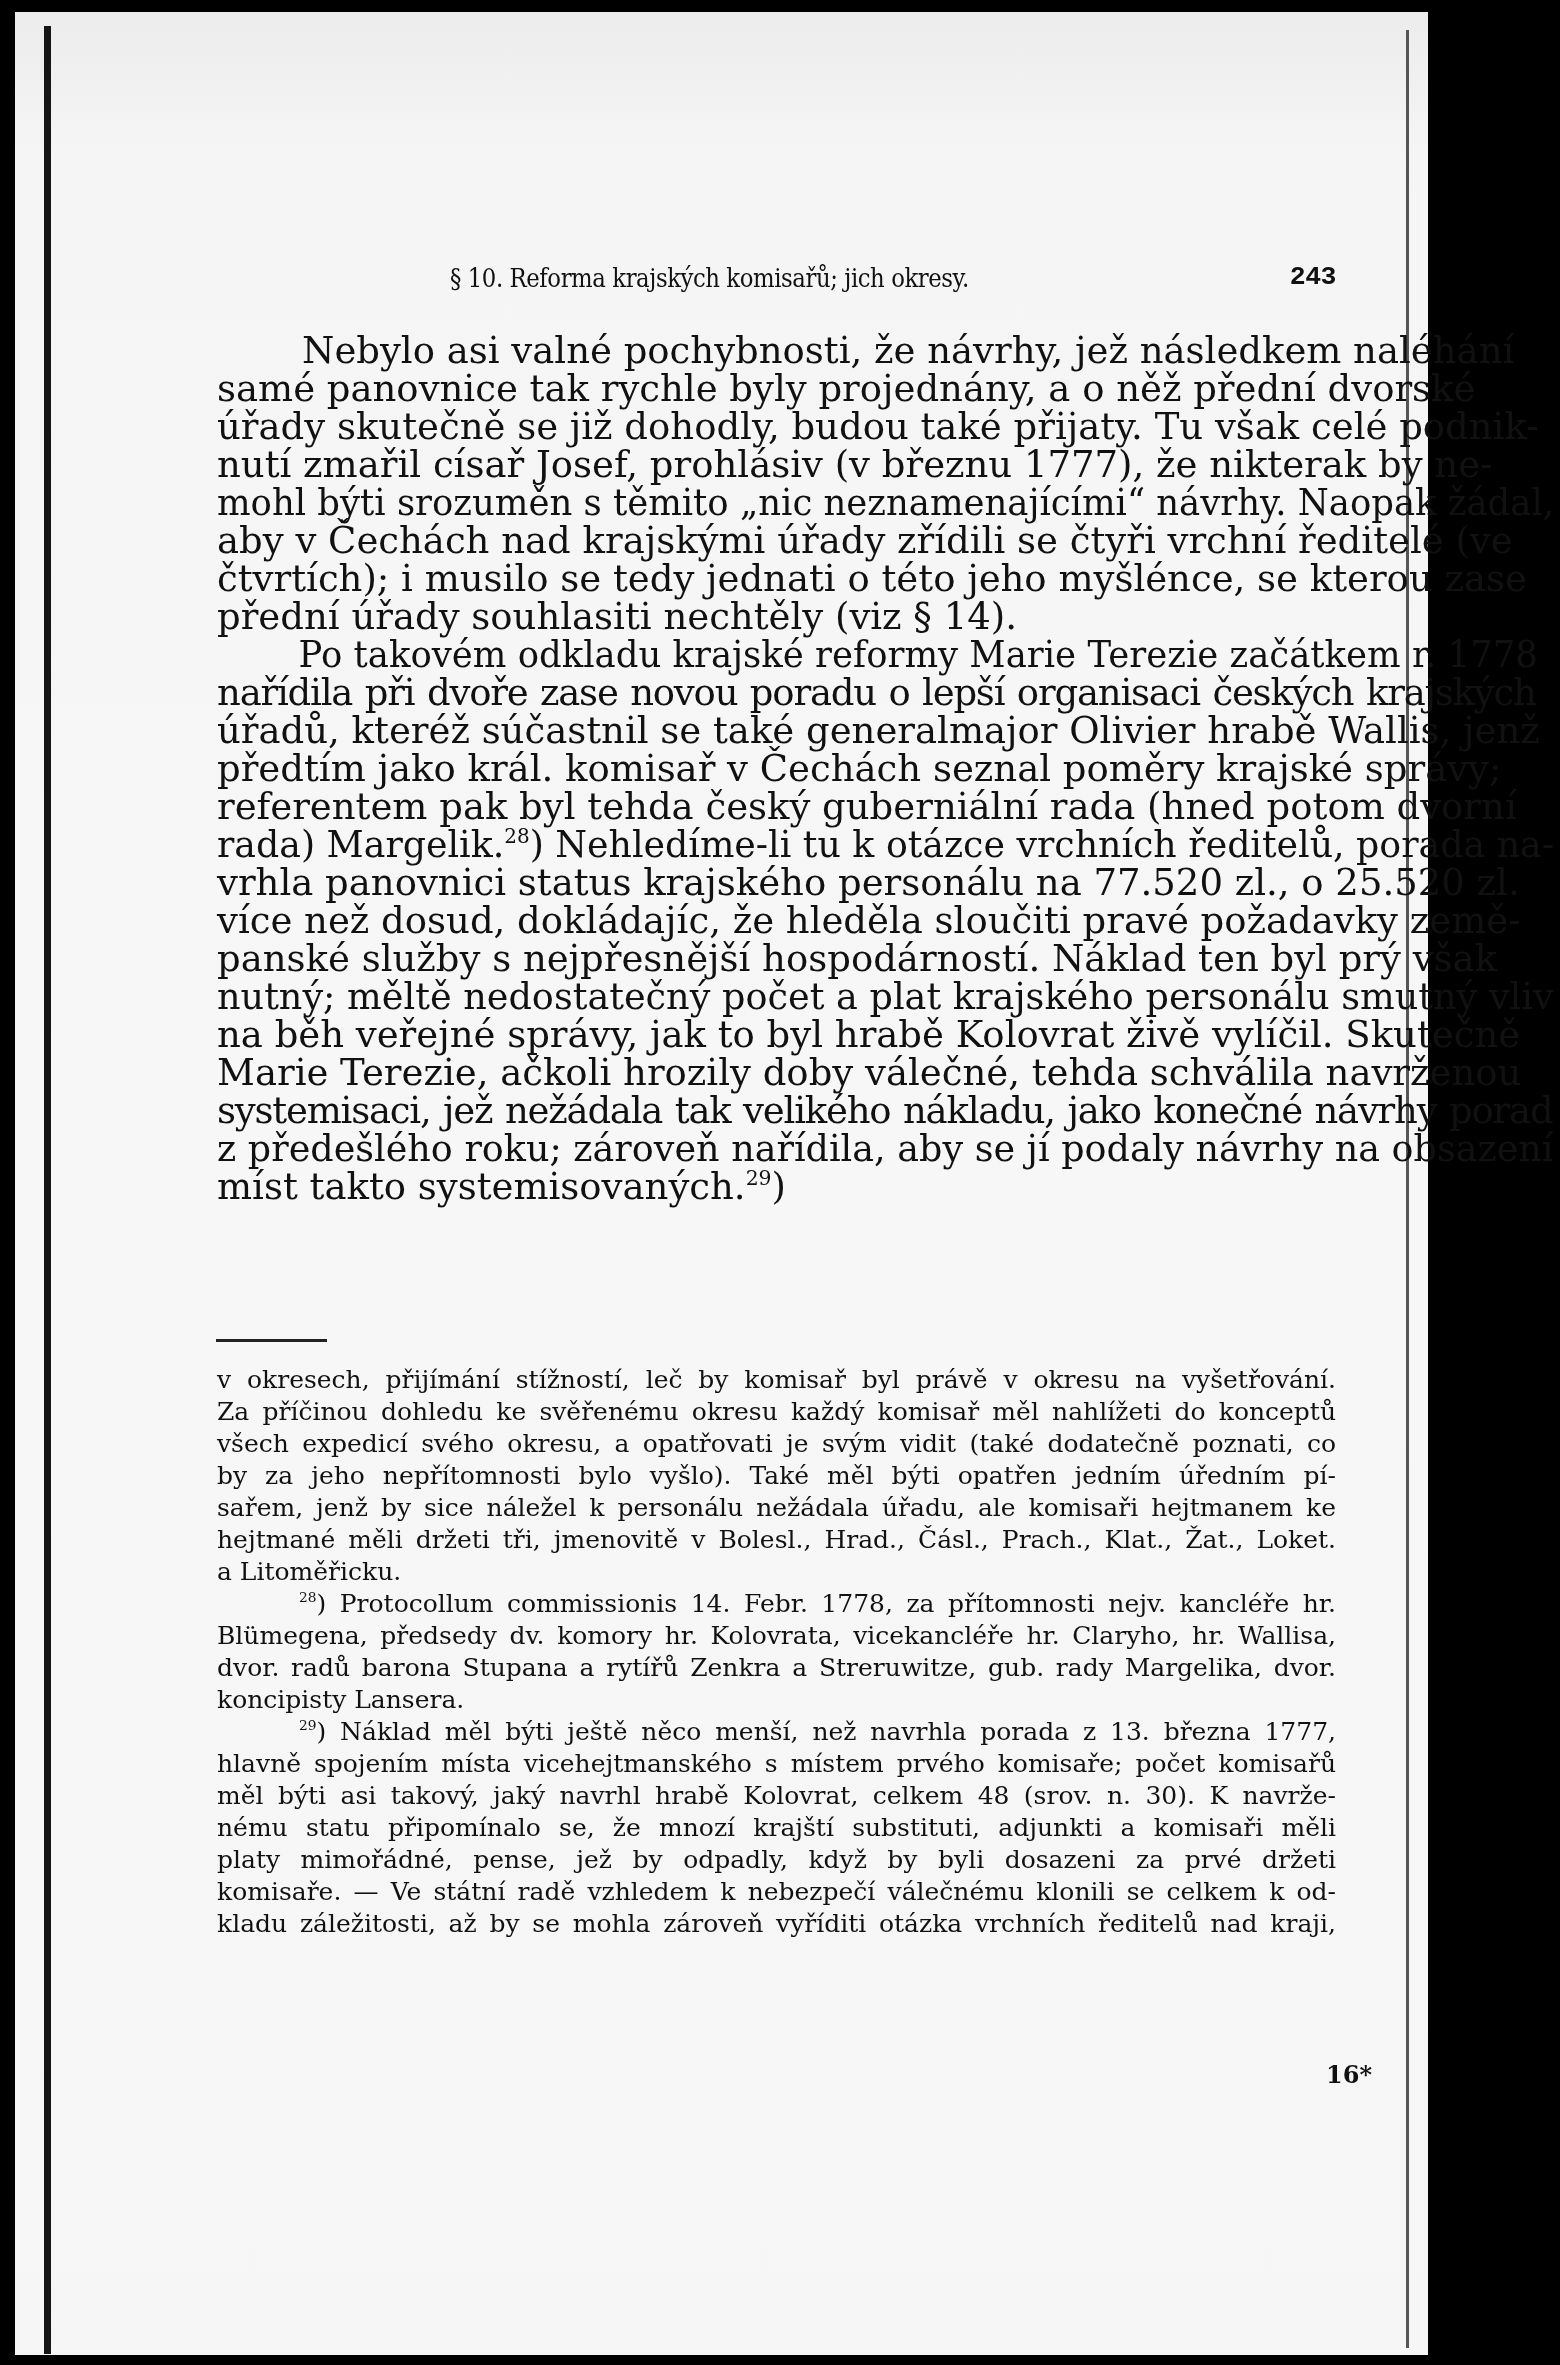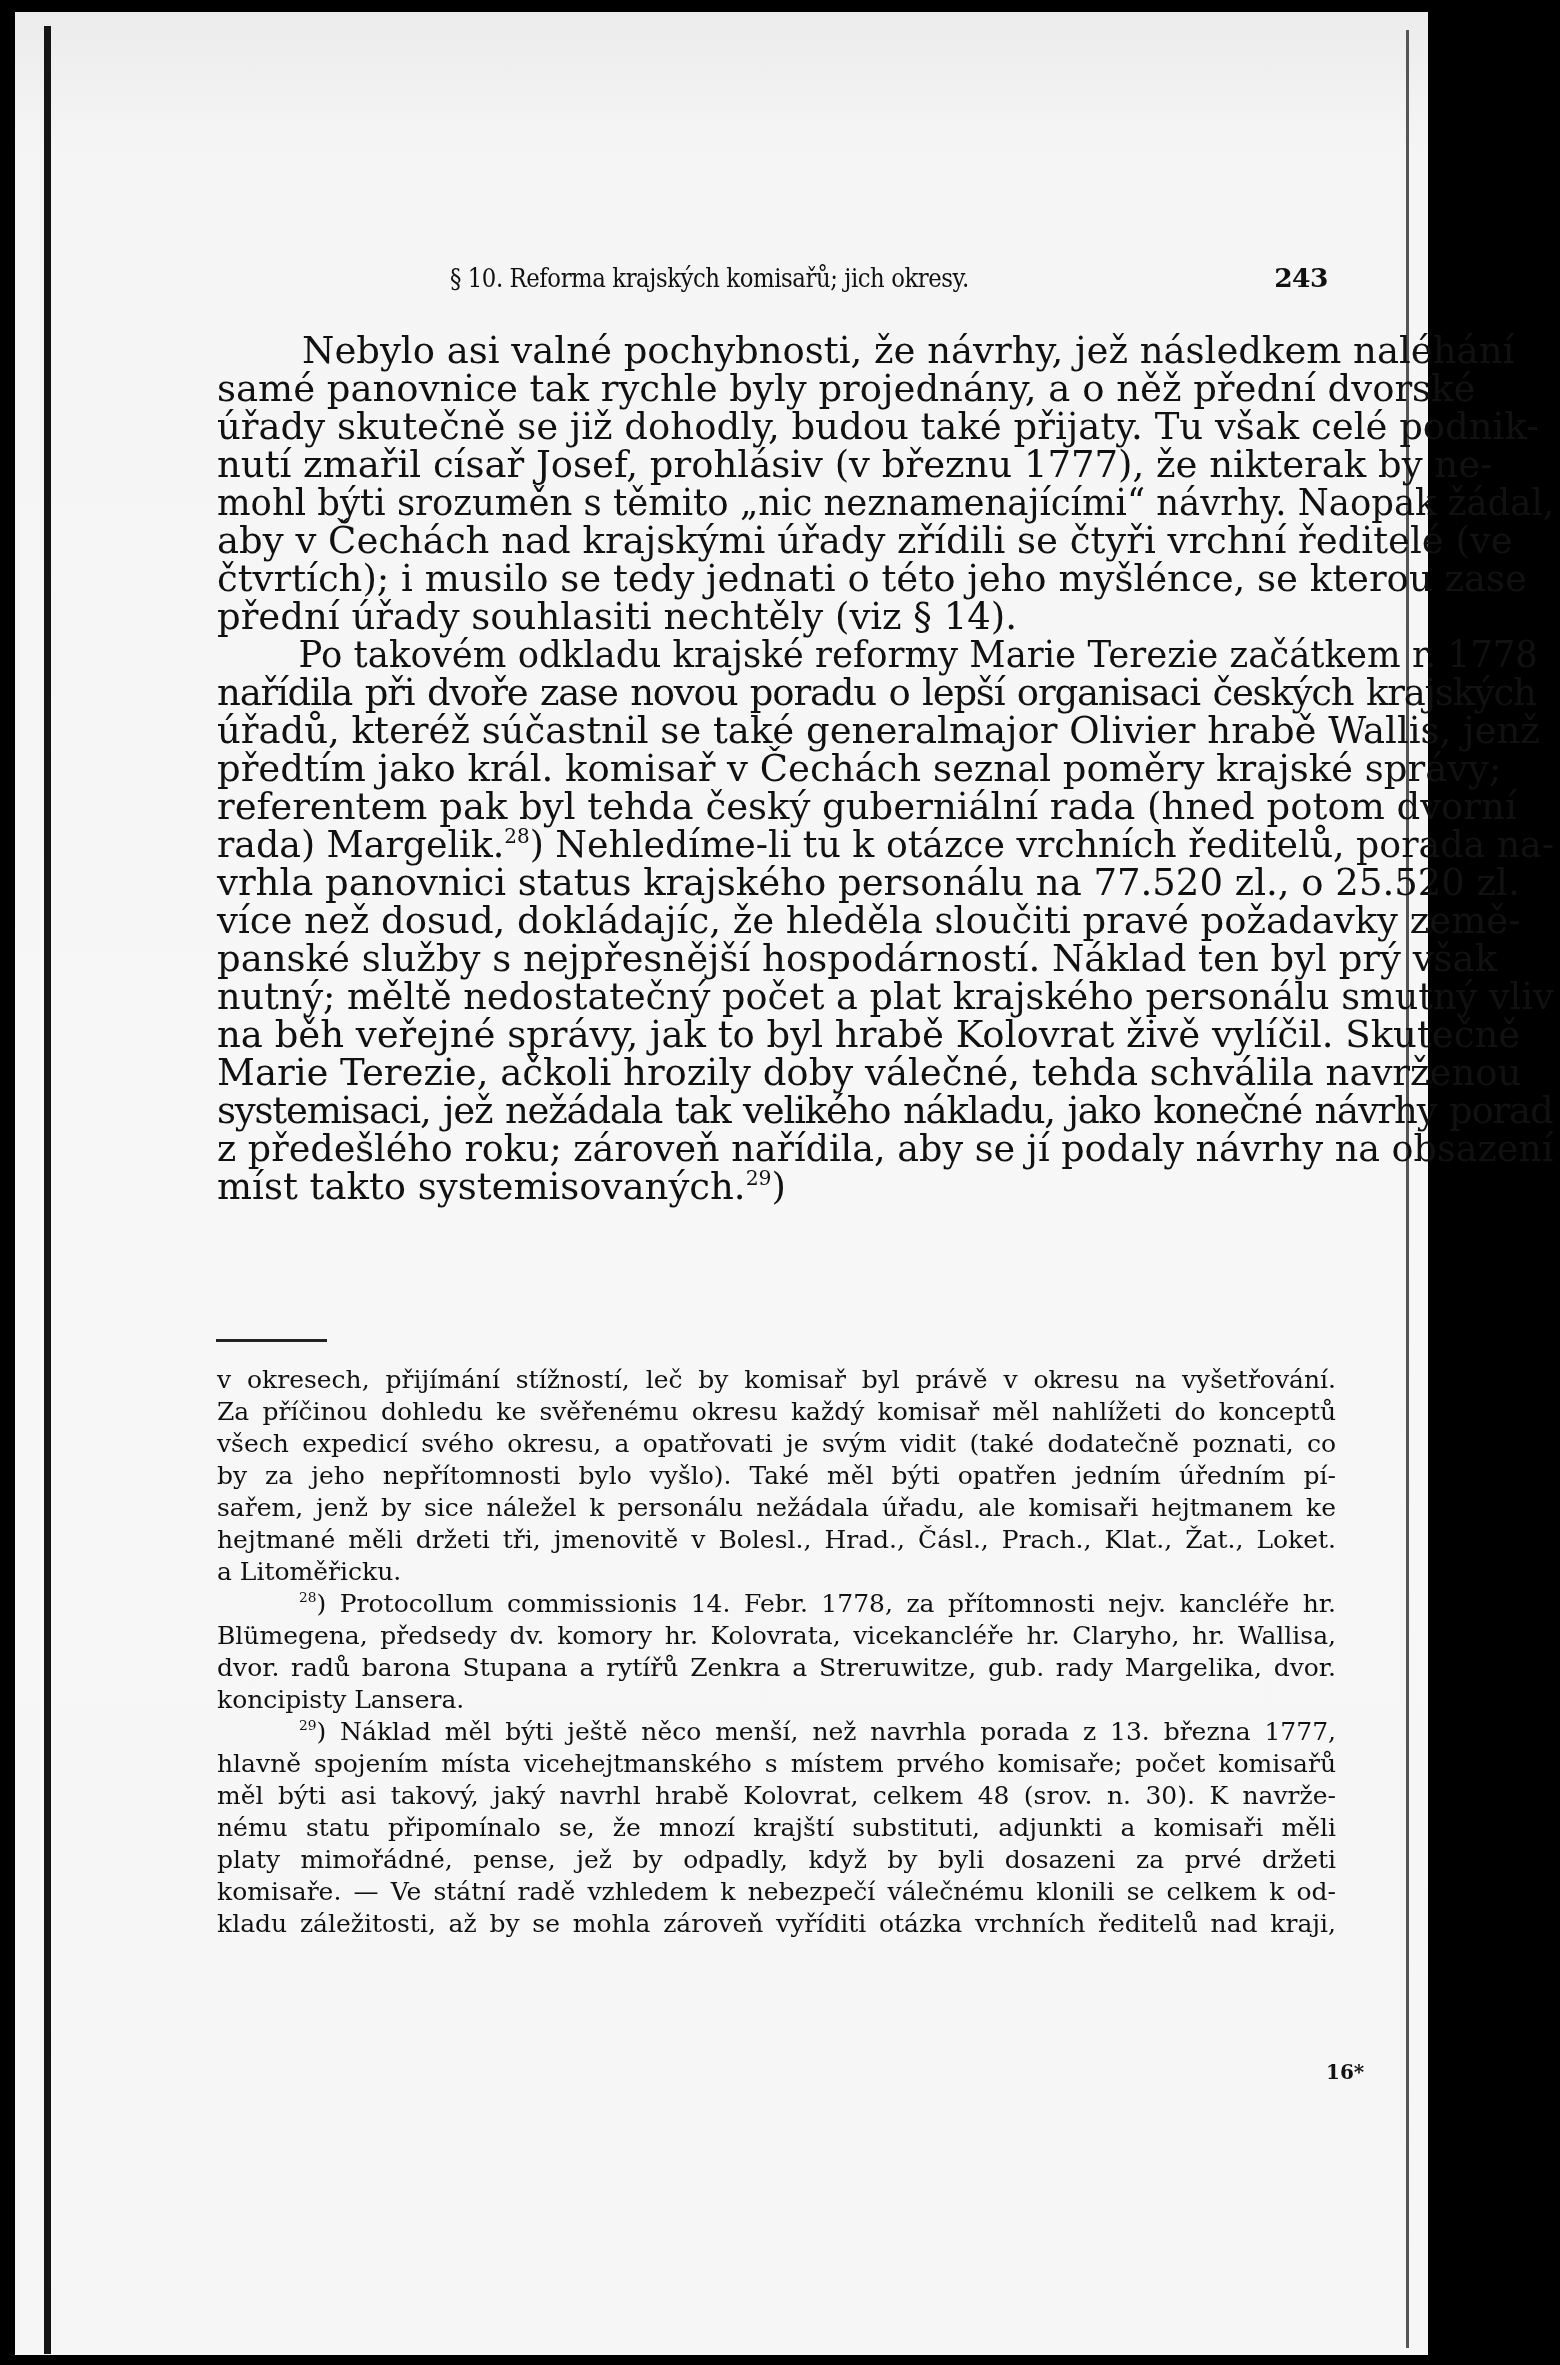--- a/index.html
+++ b/index.html
@@ -36,22 +36,23 @@
     height: 40px;
     font-size: 26.5px;
     letter-spacing: -0.5px;
   }
   .running-head .title {
     position: absolute; left: 0; top: 0;
     transform: scaleX(0.86); transform-origin: left top;
     white-space: nowrap;
   }
   .running-head .folio {
-    position: absolute; right: 16px; top: 0;
+    position: absolute; right: 8px; top: 0;
     font-weight: bold;
+    font-family: Liberation Mono, monospace;
   }
   .body-text {
     position: absolute;
     left: 202px; top: 320px;
     width: 1119px;
     font-size: 37px;
     line-height: 38px;
   }
   .line {
     display: block;
@@ -78,21 +79,21 @@
     left: 202px; top: 1352px;
     width: 1119px;
     font-size: 25px;
     line-height: 32px;
   }
   .footnotes .line { height: 32px; }
   .fn-indent { padding-left: 82px; }
   .signature {
     position: absolute;
     left: 1311px; top: 2048px;
-    font-size: 20px;
+    font-size: 24px;
     font-weight: bold;
   }
 </style>
 </head>
 <body>
 
 <div class="page">
   <div class="gutter-line"></div>
   <div class="right-edge"></div>
 

